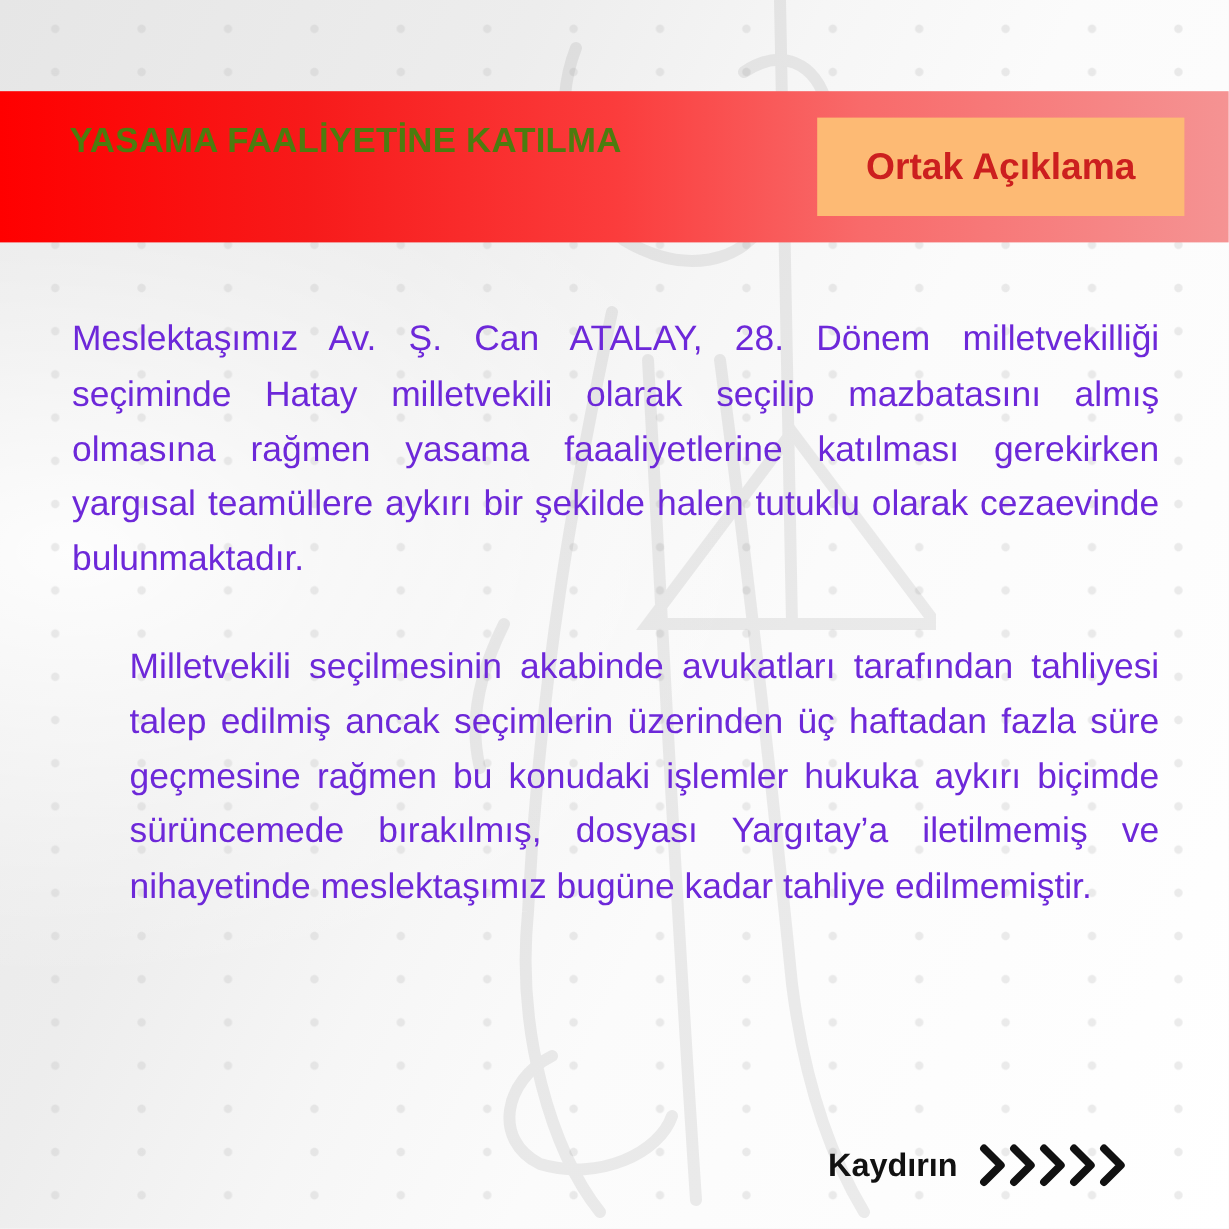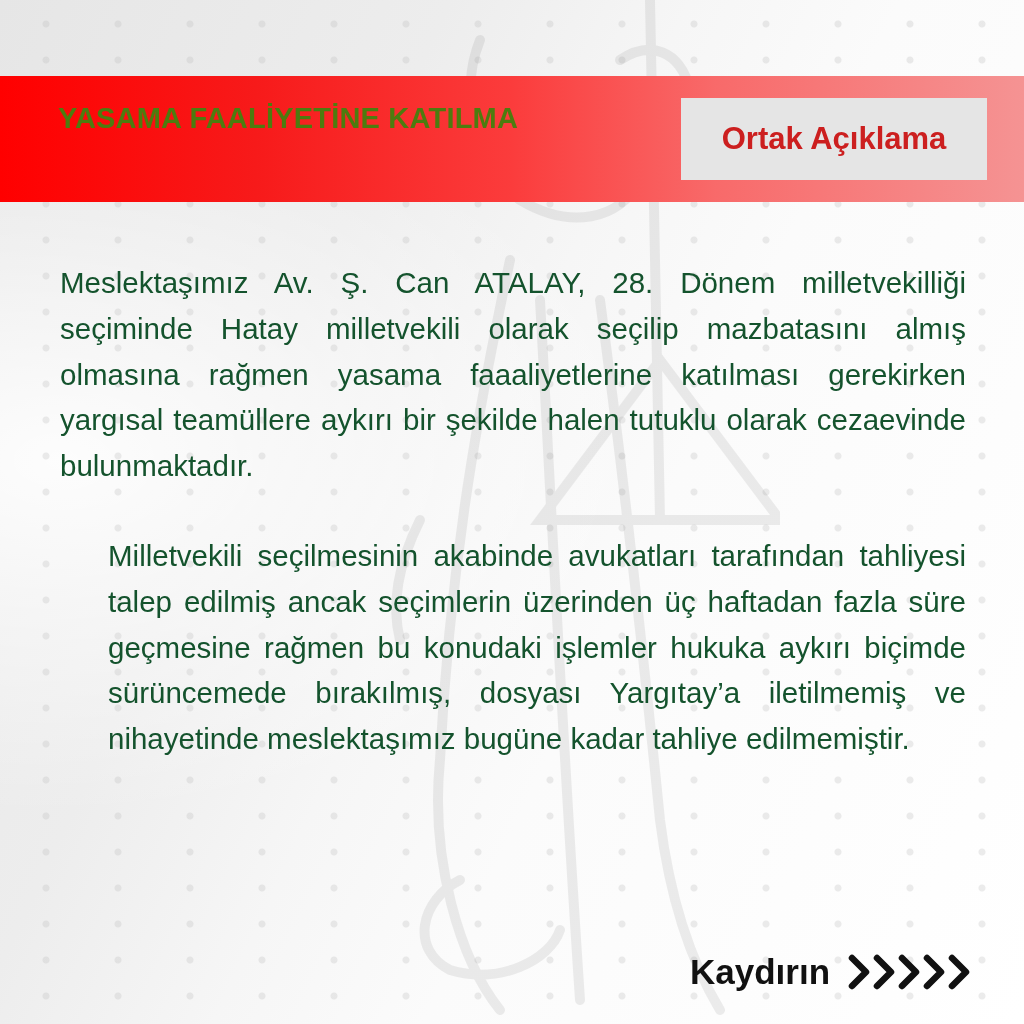--- a/index.html
+++ b/index.html
@@ -35,39 +35,39 @@
       position: absolute; left: 0; top: 76px; width: 1024px; height: 126px; z-index: 2;
       background: linear-gradient(90deg, #ff0000 0%, #f71a1a 25%, #fb3c3c 50%, #f86a6a 70%, #f59393 100%);
     }
     .banner-title {
       position: absolute; left: 58px; top: 98px; z-index: 3;
       color: #4d7c0f; font-weight: bold; font-size: 29px; line-height: 40px;
       font-family: "Liberation Sans", sans-serif; letter-spacing: 0.2px;
     }
     .badge {
       position: absolute; left: 681px; top: 98px; width: 306px; height: 82px; z-index: 3;
-      background: #e5e5e5; display: flex; align-items: center; justify-content: center;
+      background: #fdba74; display: flex; align-items: center; justify-content: center;
     }
     .badge span {
       color: #cc1f1f; font-weight: bold; font-size: 31px;
       font-family: "Liberation Sans", sans-serif;
     }
     .content {
       position: absolute; left: 60px; top: 260px; width: 906px; z-index: 3;
-      color: #14532d; font-size: 29.5px; line-height: 45.8px;
+      color: #6d28d9; font-size: 29.5px; line-height: 45.8px;
       font-family: "Liberation Sans", sans-serif;
     }
     .para { text-align: justify; }
     .para + .para { margin-top: 44px; margin-left: 48px; }
     .footer {
       position: absolute; left: 690px; top: 952px; z-index: 3;
       display: flex; align-items: center; gap: 18px;
     }
     .footer-label {
-      font-family: "Liberation Sans", sans-serif; font-weight: bold; font-size: 35px; color: #111;
+      font-family: "Liberation Sans", sans-serif; font-weight: bold; font-size: 27px; color: #111;
     }
     .chevrons { display: flex; align-items: center; }
   </style>
 </head>
 <body>
 
 <div class="bg"></div>
 <div class="bg-sweep"></div>
 <div class="dots"></div>
 

